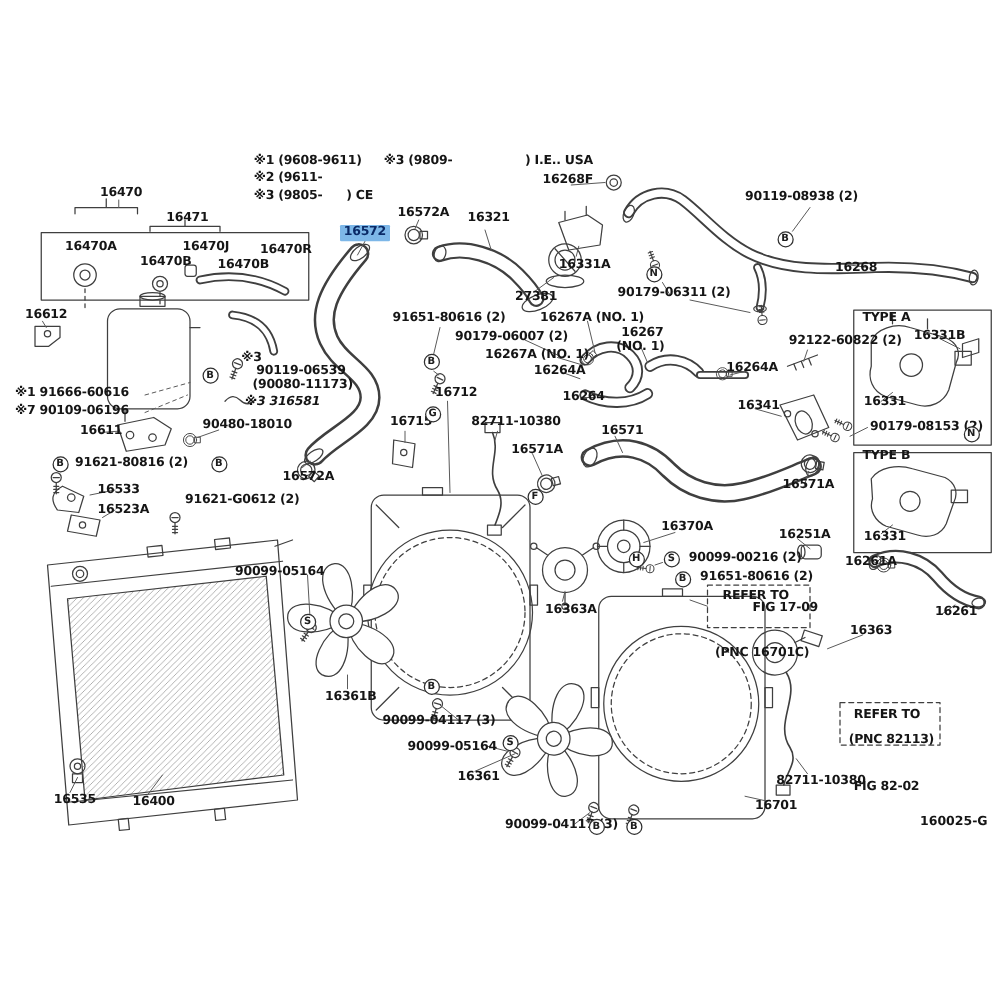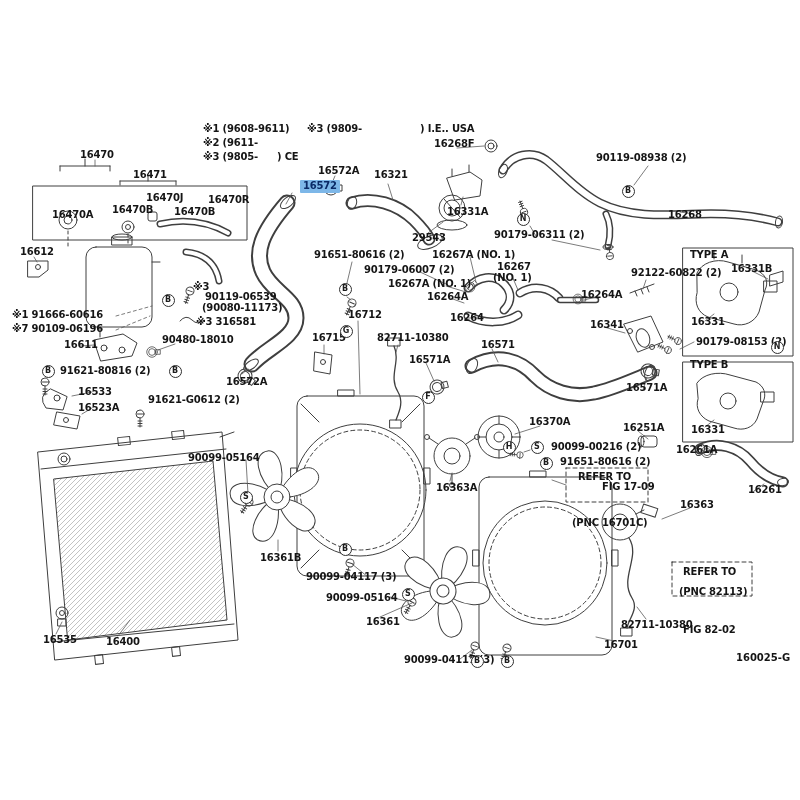--- a/index.html
+++ b/index.html
@@ -269,46 +269,46 @@
 
   <div id="label-layer">
       <div class="plabel" style="left: 203px; top: 124px;">※1 (9608-9611)</div>
       <div class="plabel" style="left: 203px; top: 138px;">※2 (9611-</div>
       <div class="plabel" style="left: 203px; top: 152px;">※3 (9805-</div>
       <div class="plabel" style="left: 277px; top: 152px;">) CE</div>
       <div class="plabel" style="left: 307px; top: 124px;">※3 (9809-</div>
       <div class="plabel" style="left: 376px; top: 124px; margin-left: 44px;">) I.E.. USA</div>
       <div class="plabel" style="left: 80px; top: 150px;">16470</div>
       <div class="plabel" style="left: 133px; top: 170px;">16471</div>
-      <div class="plabel" style="left: 52px; top: 210px;">16470A</div>
+      <div class="plabel" style="left: 52px; top: 193px;">16470A</div>
       <div class="plabel" style="left: 146px; top: 193px;">16470J</div>
       <div class="plabel" style="left: 208px; top: 195px;">16470R</div>
       <div class="plabel" style="left: 112px; top: 205px;">16470B</div>
       <div class="plabel" style="left: 174px; top: 207px;">16470B</div>
       <div class="plabel" style="left: 20px; top: 247px;">16612</div>
       <div class="plabel" style="left: 12px; top: 310px;">※1 91666-60616</div>
       <div class="plabel" style="left: 12px; top: 324px;">※7 90109-06196</div>
       <div class="plabel" style="left: 193px; top: 282px;">※3</div>
       <div class="plabel" style="left: 205px; top: 292px;">90119-06539</div>
       <div class="plabel" style="left: 202px; top: 303px;">(90080-11173)</div>
-      <div class="plabel" style="left: 196px; top: 317px;">※3 316581</div>
+      <div class="plabel" style="left: 196px; top: 317px; font-style: italic;">※3 316581</div>
       <div class="plabel" style="left: 64px; top: 340px;">16611</div>
       <div class="plabel" style="left: 162px; top: 335px;">90480-18010</div>
       <div class="plabel" style="left: 60px; top: 366px;">91621-80816 (2)</div>
       <div class="plabel" style="left: 78px; top: 387px;">16533</div>
       <div class="plabel" style="left: 78px; top: 403px;">16523A</div>
       <div class="plabel" style="left: 148px; top: 395px;">91621-G0612 (2)</div>
       <div class="plabel" style="left: 43px; top: 635px;">16535</div>
       <div class="plabel" style="left: 106px; top: 637px;">16400</div>
-      <div class="plabel highlight" style="left: 272px; top: 180px; background: rgb(125, 183, 232); margin-left: 28px;">16572</div>
+      <div class="plabel highlight" style="left: 272px; top: 180px; background: rgb(125, 183, 232);">16572</div>
       <div class="plabel" style="left: 318px; top: 166px;">16572A</div>
       <div class="plabel" style="left: 226px; top: 377px;">16572A</div>
       <div class="plabel" style="left: 374px; top: 170px;">16321</div>
       <div class="plabel" style="left: 434px; top: 139px;">16268F</div>
-      <div class="plabel" style="left: 412px; top: 233px;">29543</div>
+      <div class="plabel" style="left: 412px; top: 233px;">27381</div>
       <div class="plabel" style="left: 447px; top: 207px;">16331A</div>
       <div class="plabel" style="left: 596px; top: 153px;">90119-08938 (2)</div>
       <div class="plabel" style="left: 668px; top: 210px;">16268</div>
       <div class="plabel" style="left: 494px; top: 230px;">90179-06311 (2)</div>
       <div class="plabel" style="left: 314px; top: 250px;">91651-80616 (2)</div>
       <div class="plabel" style="left: 364px; top: 265px;">90179-06007 (2)</div>
       <div class="plabel" style="left: 432px; top: 250px;">16267A (NO. 1)</div>
       <div class="plabel" style="left: 497px; top: 262px;">16267</div>
       <div class="plabel" style="left: 493px; top: 273px;">(NO. 1)</div>
       <div class="plabel" style="left: 388px; top: 279px;">16267A (NO. 1)</div>

